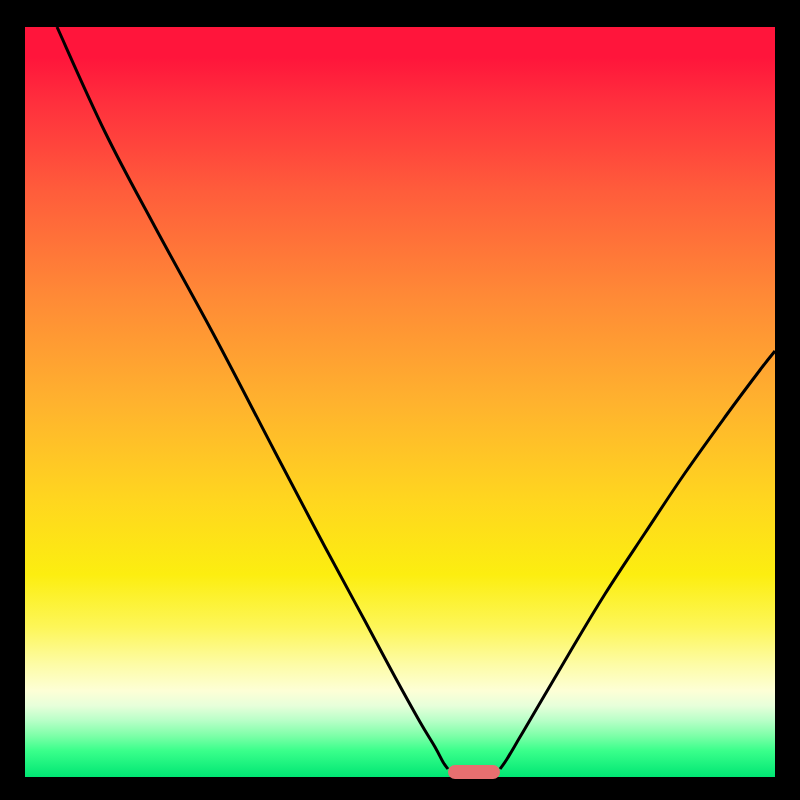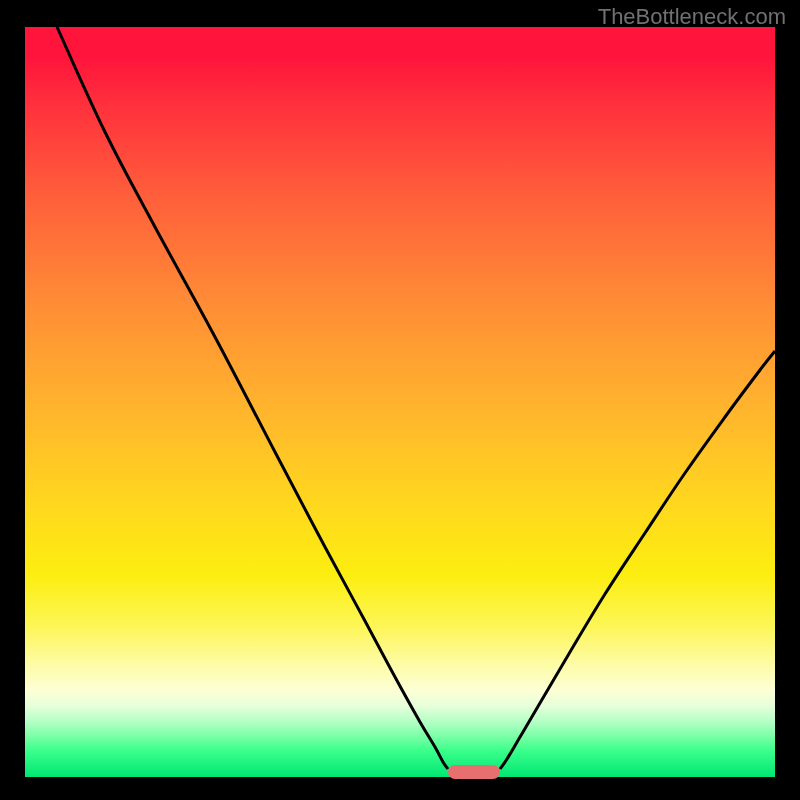--- a/index.html
+++ b/index.html
@@ -60,21 +60,20 @@
   .red-bar {
     position: absolute;
     background: #e76f70;
     border-radius: 8px;
   }
 </style>
 </head>
 <body>
 
 <div class="container">
-  <div class="watermark">TheBottleneck.com</div>
   <div class="plot-area">
     <svg class="curve-svg" viewBox="0 0 750 750" preserveAspectRatio="none">
       <path id="left-curve" fill="none" stroke="#000000" stroke-width="3" d="M 32 0 C 40.64 18.9, 62.36 69, 80 105 C 97.64 141, 110.2 163.1, 130 200 C 149.8 236.9, 168.4 269.5, 190 310 C 211.6 350.5, 230.2 387.2, 250 425 C 269.8 462.8, 283.8 489.58, 300 520 C 316.2 550.42, 327.4 570.6, 340 594 C 352.6 617.4, 360.1 631.82, 370 650 C 379.9 668.18, 387.8 682.4, 395 695 C 402.2 707.6, 405.86 712.8, 410 720 C 414.14 727.2, 415.66 731.04, 418 735 C 420.34 738.96, 422.1 740.74, 423 742"></path>
       <path id="right-curve" fill="none" stroke="#000000" stroke-width="3" d="M 475 742 C 476.26 740.2, 478.4 737.76, 482 732 C 485.6 726.24, 489.06 720.08, 495 710 C 500.94 699.92, 506 691.3, 515 676 C 524 660.7, 533.3 644.62, 545 625 C 556.7 605.38, 566.5 588.42, 580 567 C 593.5 545.58, 605.6 527.78, 620 506 C 634.4 484.22, 645.6 466.88, 660 446 C 674.4 425.12, 686.5 408.54, 700 390 C 713.5 371.46, 726 354.88, 735 343 C 744 331.12, 747.3 327.42, 750 324"></path>
     </svg>
     <div id="marker-bar" class="red-bar" style="left: 423px; top: 738px; width: 52px; height: 14px; background: rgb(231, 111, 112); border-radius: 7px;"></div>
   </div>
 </div>
 
 </body></html>

